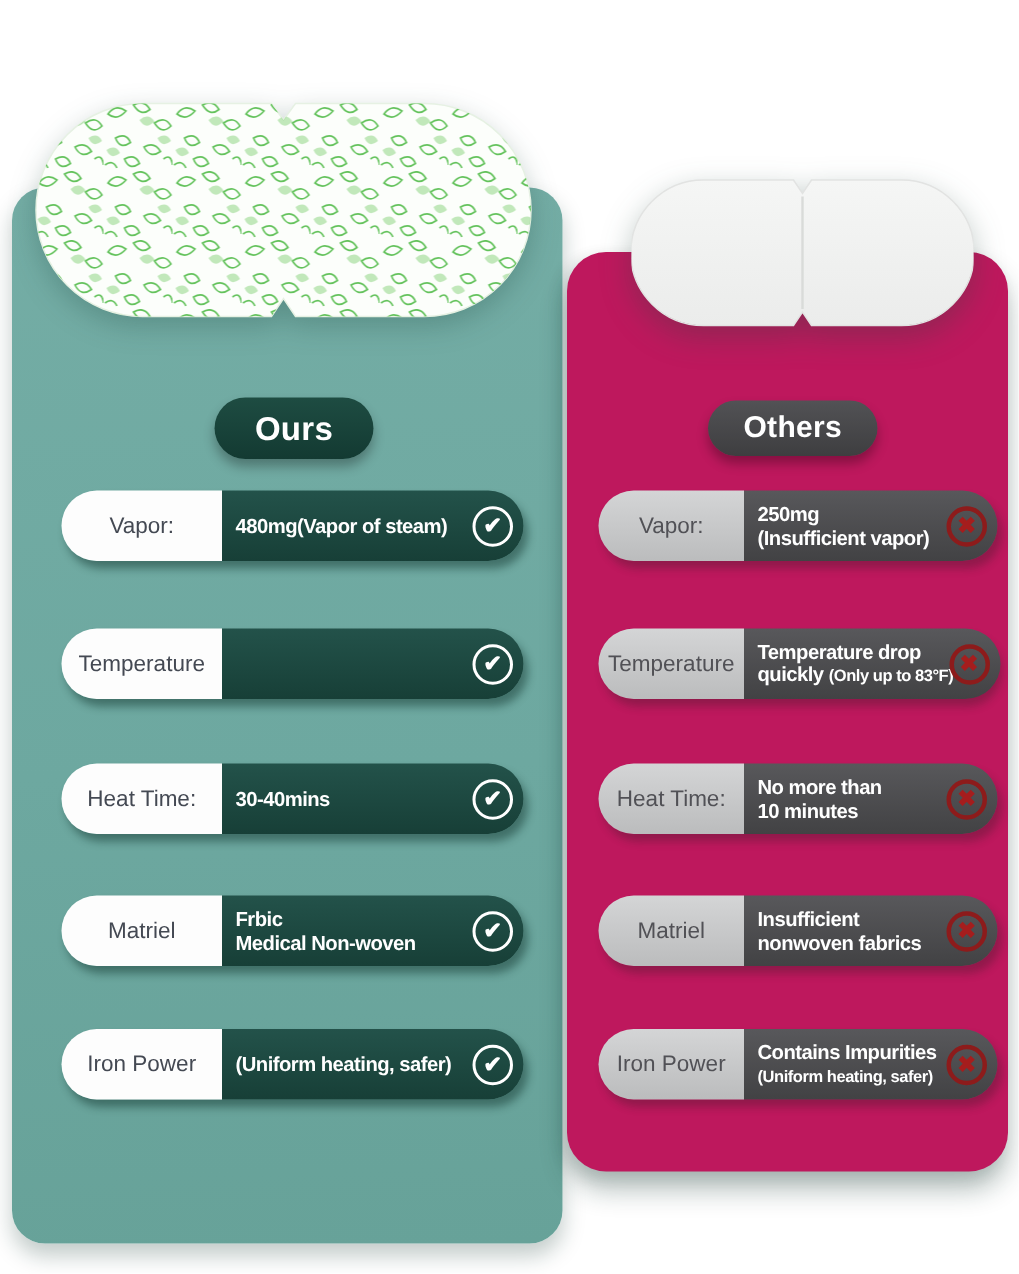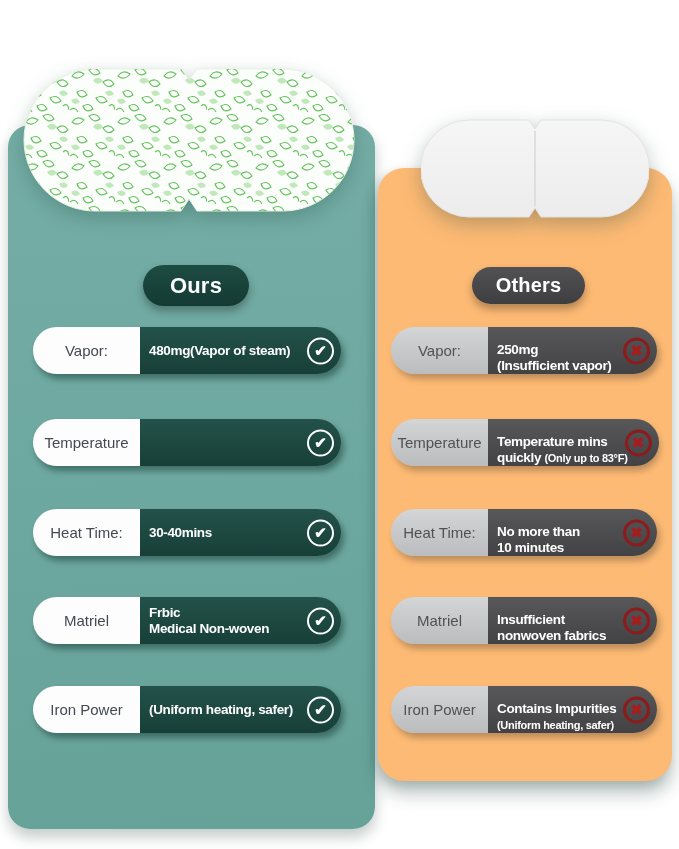--- a/index.html
+++ b/index.html
@@ -20,40 +20,40 @@
   .panel{position:absolute;}
   .panel-ours{
     left:8px;top:125px;width:367px;height:704px;z-index:1;
     background:linear-gradient(178deg,#74ada5 0%,#6da8a0 55%,#67a299 100%);
     border-radius:22px;
     box-shadow:0 8px 14px rgba(15,50,42,.25);
     padding-left:40px;
   }
   .card-others{
     left:378px;top:168px;width:294px;height:613px;z-index:2;
-    background:#fdba74;border-radius:26px;
+    background:#be185d;border-radius:26px;
     box-shadow:0 12px 18px rgba(15,50,42,.30), -4px 4px 10px rgba(15,50,42,.12);
   }
   
   .mask-green{position:absolute;left:23px;top:68px;z-index:4;
     filter:drop-shadow(0 6px 9px rgba(18,60,50,.25));}
   .mask-white{position:absolute;left:421px;top:119px;z-index:4;
     filter:drop-shadow(0 7px 10px rgba(35,70,60,.30));}
   
   .badge{
     position:absolute;display:flex;align-items:center;justify-content:center;
     color:#fff;font-weight:bold;letter-spacing:.2px;
     box-shadow:0 5px 8px rgba(0,0,0,.30);
   }
   .badge-ours{left:135px;top:140px;width:106px;height:41px;border-radius:21px;
     font-size:22px;background:linear-gradient(#1e4c42,#133a32);}
   .badge-others{left:94px;top:99px;width:113px;height:37px;border-radius:19px;
     font-size:20px;background:linear-gradient(#525255,#3e3e40);}
   
-  .rows{position:absolute;inset:0;}
+  .rows{position:absolute;inset:0;margin-left:8px;}
   .row{position:absolute;height:47px;border-radius:24px;display:flex;}
   .panel-ours .row{left:25px;width:308px;box-shadow:3px 5px 6px rgba(10,45,38,.45);}
   .card-others .row{left:13px;width:266px;box-shadow:3px 5px 6px rgba(30,30,30,.28);}
   #ours-rows .row:nth-child(1){top:202px}
   #ours-rows .row:nth-child(2){top:294px}
   #ours-rows .row:nth-child(3){top:384px}
   #ours-rows .row:nth-child(4){top:472px}
   #ours-rows .row:nth-child(5){top:561px}
   #others-rows .row:nth-child(1){top:159px}
   #others-rows .row:nth-child(2){top:251px}
@@ -65,21 +65,21 @@
     border-radius:24px 0 0 24px;flex:0 0 auto;font-size:15px;
   }
   .panel-ours .row-label{width:107px;background:#fdfdfd;color:#444953;}
   .card-others .row-label{width:97px;color:#515156;
     background:linear-gradient(#d4d5d6,#bbbcbd);}
   .row-value{
     flex:1;position:relative;display:flex;flex-direction:column;justify-content:center;
     border-radius:0 24px 24px 0;color:#fff;font-weight:bold;padding:0 33px 0 9px;
   }
   .panel-ours .row-value{background:linear-gradient(#23524a,#173f37);}
-  .card-others .row-value{background:linear-gradient(#58585b,#424244);padding-right:31px;justify-content:flex-end;}
+  .card-others .row-value{background:linear-gradient(#58585b,#424244);padding-right:31px;}
   .vline{font-size:13.5px;line-height:1.18;letter-spacing:-0.35px;white-space:nowrap;}
   .vline .sm{font-size:11px;letter-spacing:-0.3px;}
   .mark{
     position:absolute;right:7px;top:50%;transform:translateY(-50%);
     width:27px;height:27px;border-radius:50%;
     display:flex;align-items:center;justify-content:center;font-weight:900;
   }
   .mark-check{border:2.5px solid #ffffff;color:#ffffff;font-size:15px;}
   .mark-cross{border:3px solid #8d1b1b;color:#a51d1d;font-size:15px;}
 </style>
@@ -167,21 +167,21 @@
       <span class="mark mark-cross">✖</span>
     </div>
   </div>
 
   <div class="row">
     <div class="row-label">
       <span class="label-text">Temperature</span>
     </div>
     <div class="row-value">
       <div class="vlines">
-              <div class="vline"><span>Temperature mins</span></div>
+              <div class="vline"><span>Temperature drop</span></div>
               <div class="vline"><span>quickly </span><span class="sm">(Only up to 83°F)</span></div>
             </div>
       <span class="mark mark-cross">✖</span>
     </div>
   </div>
 
   <div class="row">
     <div class="row-label">
       <span class="label-text">Heat Time:</span>
     </div>

